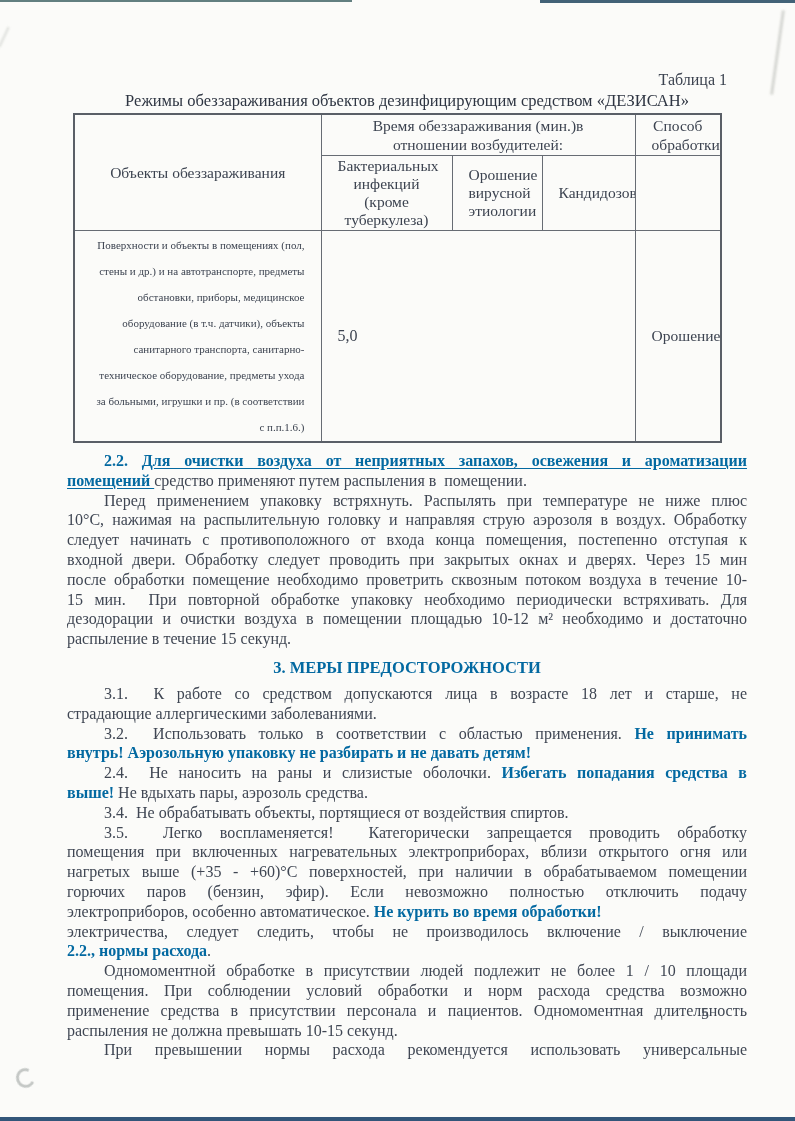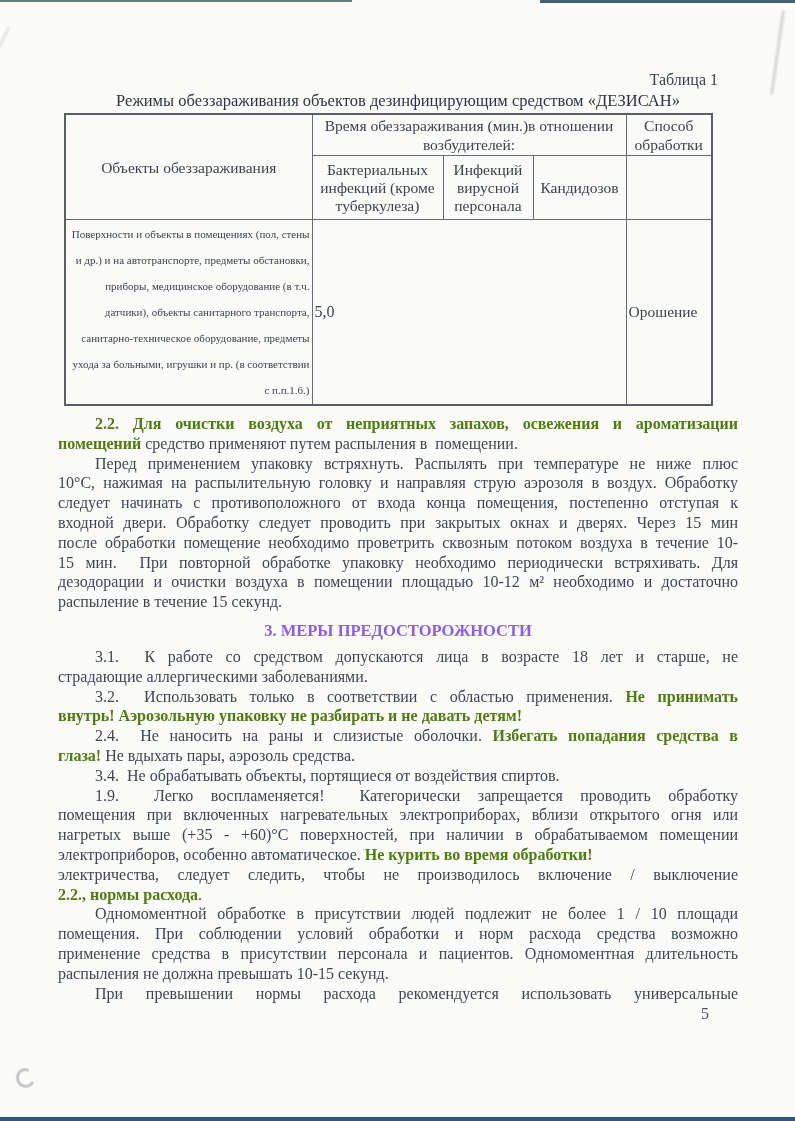--- a/index.html
+++ b/index.html
@@ -13,42 +13,42 @@
   .edge{position:absolute}
   .edge-top-left{left:0;top:0;width:352px;height:2px;background:#47686b;opacity:.85}
   .edge-top-right{left:540px;top:0;width:255px;height:3px;background:#2e5168;opacity:.9}
   .edge-bottom{left:0;top:1117px;width:795px;height:4px;background:#33567a}
   .smudge{position:absolute}
   .smudge-tr{left:776px;top:10px;width:3px;height:85px;background:#d5d6d2;transform:rotate(8deg);filter:blur(1px)}
   .smudge-tl{left:3px;top:26px;width:2px;height:22px;background:#dcddd9;transform:rotate(25deg);filter:blur(1px)}
   .smudge-bl{left:16px;top:1068px;width:13px;height:14px;border:3px solid #b7bbb9;border-right-color:transparent;
              border-radius:50%;filter:blur(.7px);opacity:.8;transform:rotate(-20deg)}
 
-  .content{position:absolute;left:58px;top:70px;width:680px}
+  .content{position:absolute;left:67px;top:70px;width:680px}
   .caption{text-align:right;padding-right:20px;font-size:16px;line-height:20px;color:#3c4350}
   .tbl-title{text-align:center;font-weight:normal;font-size:16.5px;line-height:20px;color:#2e3542;margin-top:1px}
 
   table.tbl{border-collapse:collapse;table-layout:fixed;width:647px;margin:2px 0 0 6px;
             border:2px solid #5a5f67}
-  table.tbl td{border:1px solid #676c74;color:#3c4350;padding:1px 2px;overflow:hidden}
+  table.tbl td{border:1px solid #676c74;color:#3c4350;padding:1px 16px;overflow:hidden}
   tr.r1{height:40px} tr.r2{height:64px} tr.r3{height:158px}
   .c-objects,.c-group,.c-method,.c-sub{text-align:center;vertical-align:middle;font-size:15.5px;line-height:19px}
   .c-sub{line-height:18px}
   .c-body-objects{font-size:11px;line-height:26px;vertical-align:top;text-align:right;padding:1px 1px 1px 2px}
   .c-body-time{text-align:left;vertical-align:middle;font-size:16px}
   .c-body-method{vertical-align:middle;font-size:15.5px;padding-left:2px}
 
   .doc-body{margin-top:8px;font-size:16px;line-height:19.8px}
   .para{margin:0}
   .tline{text-align:justify;text-align-last:justify;white-space:pre-wrap}
   .tline.lastline{text-align-last:left}
   .tline.indent{text-indent:37px}
-  .run.b{font-weight:bold;color:#4d7c0f}
-  .run.u{text-underline-offset:2px}
-  .heading{text-align:center;font-weight:bold;font-size:16.5px;line-height:21px;color:#8b5cf6;margin:8px 0 6px}
+  .run.b{font-weight:bold;color:#0369a1}
+  .run.u{text-decoration:underline;text-underline-offset:2px}
+  .heading{text-align:center;font-weight:bold;font-size:16.5px;line-height:21px;color:#0369a1;margin:8px 0 6px}
   .pageno{position:absolute;left:690px;top:1005px;width:30px;text-align:center;font-size:16px;color:#474e59}
 </style>
 </head>
 <body>
 
 <div class="page">
 
   <div class="edge edge-top-left"></div>
   <div class="edge edge-top-right"></div>
   <div class="edge edge-bottom"></div>
@@ -69,21 +69,21 @@
           <col style="width:86px">
       </colgroup>
       <tbody>
         <tr class="r1">
           <td class="c-objects" rowspan="2">Объекты обеззараживания</td>
           <td class="c-group" colspan="3">Время обеззараживания (мин.)в отношении возбудителей:</td>
           <td class="c-method">Способ обработки</td>
         </tr>
         <tr class="r2">
           <td class="c-sub">Бактериальных инфекций (кроме туберкулеза)</td>
-          <td class="c-sub">Инфекций вирусной персонала</td>
+          <td class="c-sub">Орошение вирусной этиологии</td>
           <td class="c-sub">Кандидозов</td>
           <td class="c-sub"></td>
         </tr>
         <tr class="r3">
           <td class="c-body-objects">Поверхности и объекты в помещениях (пол, стены и др.) и на автотранспорте, предметы обстановки, приборы, медицинское оборудование (в т.ч. датчики), объекты санитарного транспорта, санитарно-техническое оборудование, предметы ухода за больными, игрушки и пр. (в соответствии с п.п.1.6.)</td>
           <td class="c-body-time" colspan="3">5,0</td>
           <td class="c-body-method">Орошение</td>
         </tr>
       </tbody>
     </table>
@@ -107,29 +107,30 @@
         <div class="para">
           <div class="tline indent"><span class="run">3.1.  К работе со средством допускаются лица в возрасте 18 лет и старше, не</span></div>
           <div class="tline lastline"><span class="run">страдающие аллергическими заболеваниями.</span></div>
         </div>
         <div class="para">
           <div class="tline indent"><span class="run">3.2.  Использовать только в соответствии с областью применения. </span><span class="run b">Не принимать</span></div>
           <div class="tline lastline"><span class="run b">внутрь! Аэрозольную упаковку не разбирать и не давать детям!</span></div>
         </div>
         <div class="para">
           <div class="tline indent"><span class="run">2.4.  Не наносить на раны и слизистые оболочки. </span><span class="run b">Избегать попадания средства в</span></div>
-          <div class="tline lastline"><span class="run b">глаза! </span><span class="run">Не вдыхать пары, аэрозоль средства.</span></div>
+          <div class="tline lastline"><span class="run b">выше! </span><span class="run">Не вдыхать пары, аэрозоль средства.</span></div>
         </div>
         <div class="para">
           <div class="tline lastline indent"><span class="run">3.4.  Не обрабатывать объекты, портящиеся от воздействия спиртов.</span></div>
         </div>
         <div class="para">
-          <div class="tline indent"><span class="run">1.9.  Легко воспламеняется!  Категорически запрещается проводить обработку</span></div>
+          <div class="tline indent"><span class="run">3.5.  Легко воспламеняется!  Категорически запрещается проводить обработку</span></div>
           <div class="tline"><span class="run">помещения при включенных нагревательных электроприборах, вблизи открытого огня или</span></div>
           <div class="tline"><span class="run">нагретых выше (+35 - +60)°С поверхностей, при наличии в обрабатываемом помещении</span></div>
+          <div class="tline"><span class="run">горючих паров (бензин, эфир). Если невозможно полностью отключить подачу</span></div>
           <div class="tline lastline"><span class="run">электроприборов, особенно автоматическое. </span><span class="run b">Не курить во время обработки!</span></div>
           <div class="tline"><span class="run">электричества, следует следить, чтобы не производилось включение / выключение</span></div>
         </div>
         <div class="para">
           <div class="tline lastline"><span class="run b">2.2., нормы расхода</span><span class="run">.</span></div>
         </div>
         <div class="para">
           <div class="tline indent"><span class="run">Одномоментной обработке в присутствии людей подлежит не более 1 / 10 площади</span></div>
           <div class="tline"><span class="run">помещения. При соблюдении условий обработки и норм расхода средства возможно</span></div>
           <div class="tline"><span class="run">применение средства в присутствии персонала и пациентов. Одномоментная длительность</span></div>

